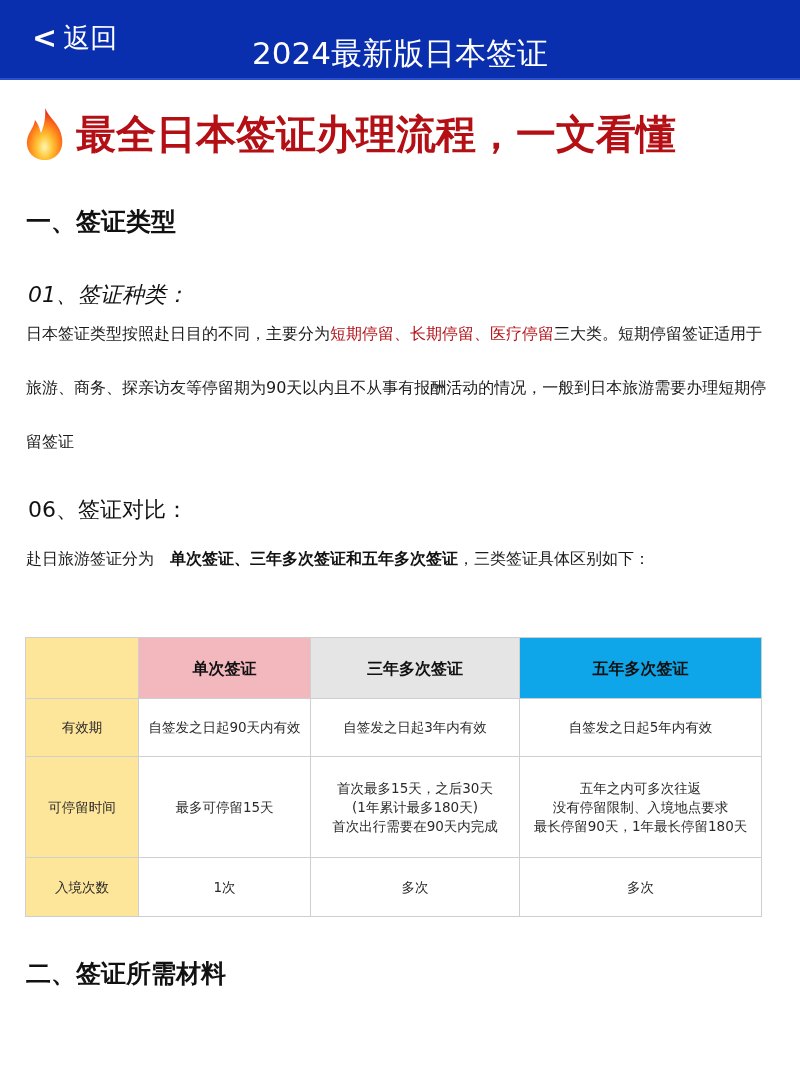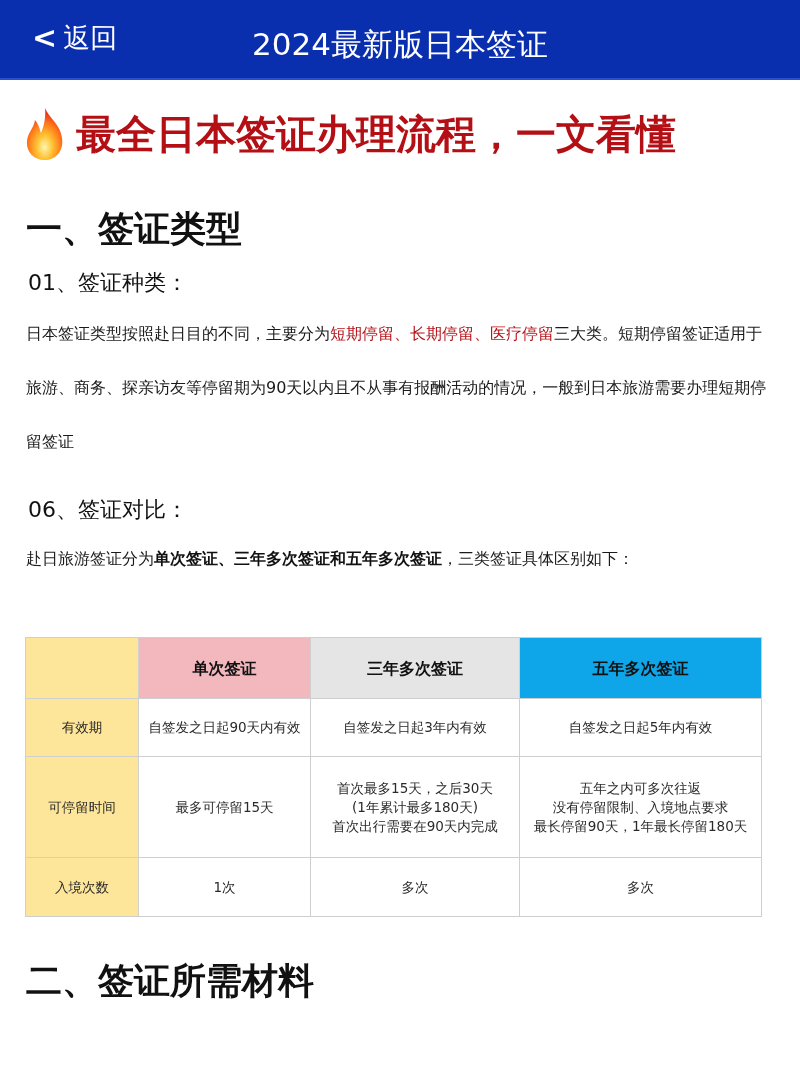--- a/index.html
+++ b/index.html
@@ -14,43 +14,43 @@
     background: #0a2fae;
     border-bottom: 2px solid #2a4fd0;
   }
   .back-btn {
     position: absolute; left: 32px; top: 18px; height: 40px;
     display: flex; align-items: center; gap: 6px;
     color: #ffffff; font-size: 27px; cursor: pointer;
   }
   .back-btn .chev { font-size: 30px; font-weight: bold; line-height: 1; }
   .topbar-title {
-    position: absolute; left: 0; right: 0; top: 24px; text-align: center;
+    position: absolute; left: 0; right: 0; top: 33px; text-align: center;
     color: #ffffff; font-size: 31px; letter-spacing: 0px;
   }
   .hero {
     position: absolute; left: 22px; top: 106px; display: flex; align-items: center;
   }
   .fire-icon { width: 46px; height: 56px; margin-right: 8px; }
   .hero-title {
     color: #b30f14; font-size: 40px; font-weight: bold; letter-spacing: 0px;
     white-space: nowrap;
   }
   .h1 {
-    position: absolute; left: 26px; font-size: 36px; font-weight: bold; color: #111;
+    position: absolute; left: 26px; font-size: 25px; font-weight: bold; color: #111;
   }
   .h2 {
     position: absolute; left: 28px; font-size: 22px; color: #111;
   }
   .para {
     position: absolute; left: 26px; width: 750px; font-size: 16px; color: #1a1a1a;
     line-height: 54px;
   }
   .red { color: #b31218; }
-  .bold { font-weight: bold; color: #111; }
+  .bold { font-weight: bold; color: #111; margin-left: 16px; }
 
   .visa-table {
     position: absolute; left: 25px; top: 637px; width: 736px;
     border-collapse: collapse; border: 1.5px solid #3a3a3a;
     table-layout: fixed;
   }
   .visa-table td, .visa-table th {
     border: 1px solid #cfcfcf; text-align: center; vertical-align: middle;
     font-size: 13.5px; color: #2a2a2a; padding: 0 4px; line-height: 19px;
   }
@@ -85,21 +85,21 @@
         <stop offset="100%" stop-color="#e8361a"></stop>
       </radialGradient>
     </defs>
     <path d="M23 2 C27 12 38 18 40 32 C42 46 33 54 23 54 C12 54 4 46 5 35 C6 26 12 22 13 14 C17 19 18 24 19 27 C22 20 24 11 23 2 Z" fill="url(#fg)"></path>
   </svg>
   <span class="hero-title">最全日本签证办理流程，一文看懂</span>
 </div>
 
 <div class="h1" style="top:205px;">一、签证类型</div>
 
-<div class="h2" style="top:268px;">01、签证种类：</div>
+<div class="h2" style="top:280px;font-style:italic;">01、签证种类：</div>
 <div class="para" style="top:307px;">
   <span>日本签证类型按照赴日目的不同，主要分为</span><span class="red">短期停留、长期停留、医疗停留</span><span>三大类。短期停留签证适用于旅游、商务、探亲访友等停留期为90天以内且不从事有报酬活动的情况，一般到日本旅游需要办理短期停留签证</span>
 </div>
 
 <div class="h2" style="top:495px;">06、签证对比：</div>
 <div class="para" style="top:532px;">
   <span>赴日旅游签证分为</span><span class="bold">单次签证、三年多次签证和五年多次签证</span><span>，三类签证具体区别如下：</span>
 </div>
 
 <table class="visa-table">

